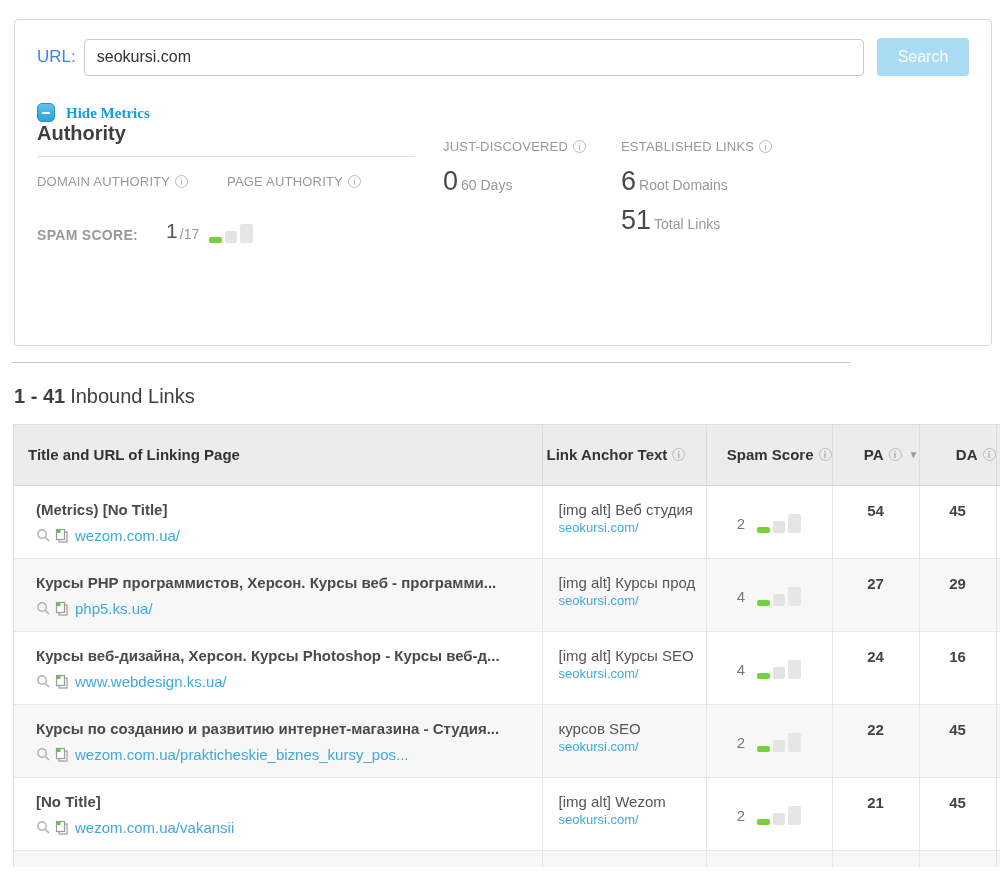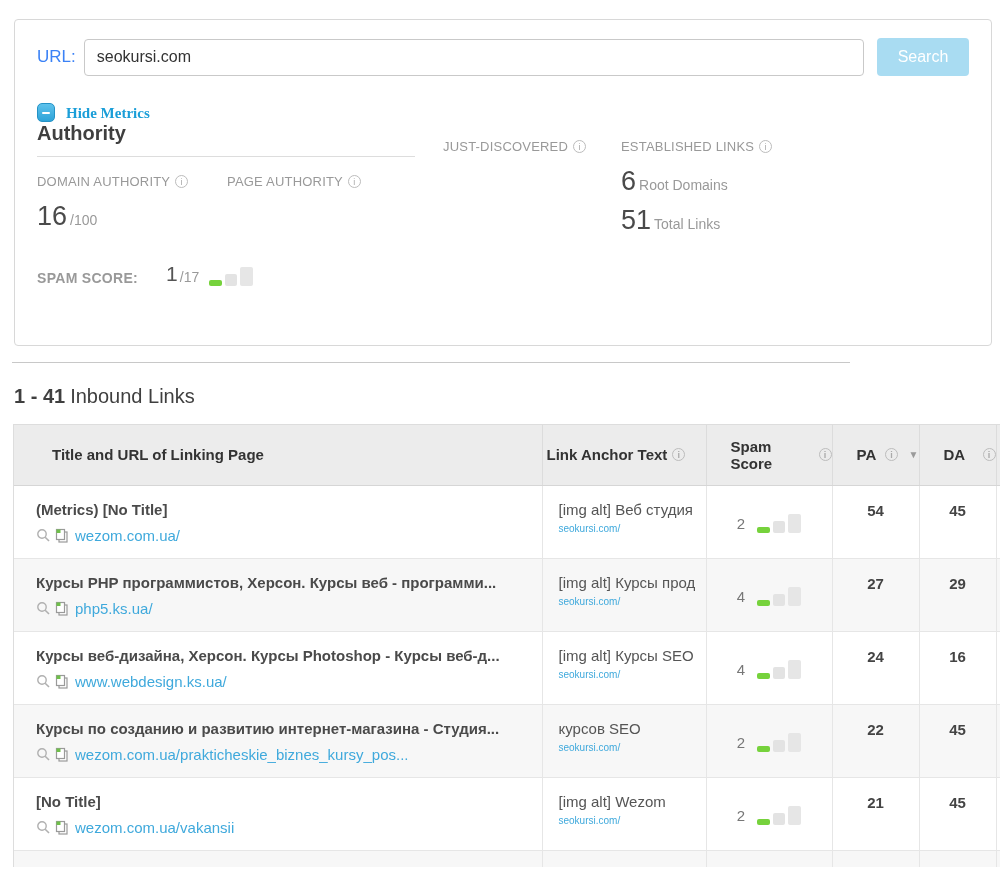--- a/index.html
+++ b/index.html
@@ -71,42 +71,42 @@
   col.c-anchor { width:164px; }
   col.c-spam   { width:126px; }
   col.c-pa     { width:87px; }
   col.c-da     { width:77px; }
   col.c-sliver { width:60px; }
 
   thead th { background:#ececec; height:60px; font-size:15px; font-weight:bold;
              color:#333; text-align:left; vertical-align:middle;
              border-bottom:1px solid #d6d6d6; border-left:1px solid #dcdcdc;
              cursor:pointer; }
-  thead th:first-child { border-left:none; padding-left:38px; }
+  thead th:first-child { border-left:none; padding-left:14px; }
   thead th .th-inner { display:flex; align-items:center; }
   th.h-anchor { padding-left:4px; }
-  th.h-spam .th-inner, th.h-pa .th-inner, th.h-da .th-inner { justify-content:space-between;padding-left:24px; }
+  th.h-spam .th-inner, th.h-pa .th-inner, th.h-da .th-inner { justify-content:flex-end; }
   .sort-caret { font-size:10px; color:#9a9a9a; margin-left:7px; }
 
   tbody td, tfoot td { border-bottom:1px solid #e6e6e6; border-left:1px solid #e6e6e6;
                        vertical-align:top; height:73px; background:#fff; }
   tbody td:first-child, tfoot td:first-child { border-left:none; }
   tr.alt td { background:#f7f7f7; }
 
   td.t-title { padding:15px 10px 0 22px; }
   .row-title { font-size:15px; font-weight:bold; color:#4a4a4a; white-space:nowrap;
                overflow:hidden; }
   .row-link  { margin-top:9px; display:flex; align-items:center; font-size:15px; }
   .row-link a { color:#3fa9dc; text-decoration:none; white-space:nowrap; }
   .link-icons { display:inline-flex; align-items:center; margin-right:6px; }
   .link-icons svg { display:block; }
 
   td.t-anchor { padding:15px 6px 0 16px; }
   .anchor-text { font-size:15px; color:#555; white-space:nowrap; overflow:hidden; }
-  .anchor-url  { display:inline-block; margin-top:1px; font-size:10px; color:#3fa9dc;
+  .anchor-url  { display:inline-block; margin-top:1px; font-size:13px; color:#3fa9dc;
                  text-decoration:none; }
 
   td.t-spam { vertical-align:middle; }
   .spam-cell-inner { display:flex; align-items:center; justify-content:center;
                      padding-top:4px; }
   .spam-cell-inner .num { font-size:15px; color:#777; margin-right:12px; }
 
   td.t-pa, td.t-da { text-align:center; padding-top:16px; font-size:15px;
                      font-weight:bold; color:#444; }
 
@@ -131,23 +131,20 @@
   <div class="metrics-grid">
 
     <div class="mcol-left">
       <div class="mhead">Authority</div>
       <div class="metric-row">
         <div class="metric m1">
           <div class="mlabel">
             <span>DOMAIN AUTHORITY</span>
             <span class="info-i">i</span>
           </div>
-          <div class="mvalue">
-            <span>16</span><span class="denom">/100</span>
-          </div>
         </div>
         <div class="metric">
           <div class="mlabel">
             <span>PAGE AUTHORITY</span>
             <span class="info-i">i</span>
           </div>
         </div>
       </div>
       <div class="spam-row">
         <span class="slabel">SPAM SCORE:</span>
@@ -160,20 +157,23 @@
         </span>
       </div>
     </div>
 
     <div class="mcol-right">
       <div class="metric-row">
         <div class="metric m1" style="width:178px;">
           <div class="mlabel">
             <span>JUST-DISCOVERED</span>
             <span class="info-i">i</span>
+          </div>
+          <div class="mvalue">
+            <span>0</span><span class="denom">60 Days</span>
           </div>
         </div>
         <div class="metric">
           <div class="mlabel">
             <span>ESTABLISHED LINKS</span>
             <span class="info-i">i</span>
           </div>
           <div class="mvalue">
             <span>6</span><span class="denom">Root Domains</span>
           </div>

